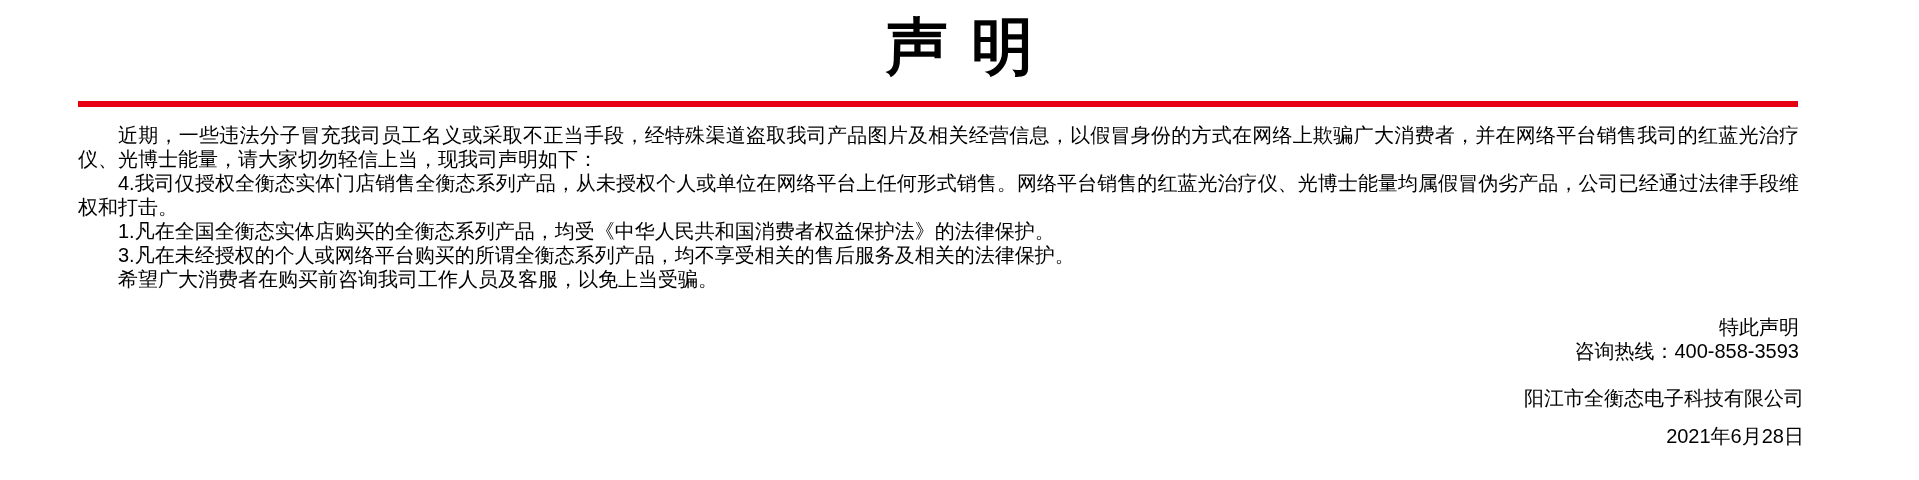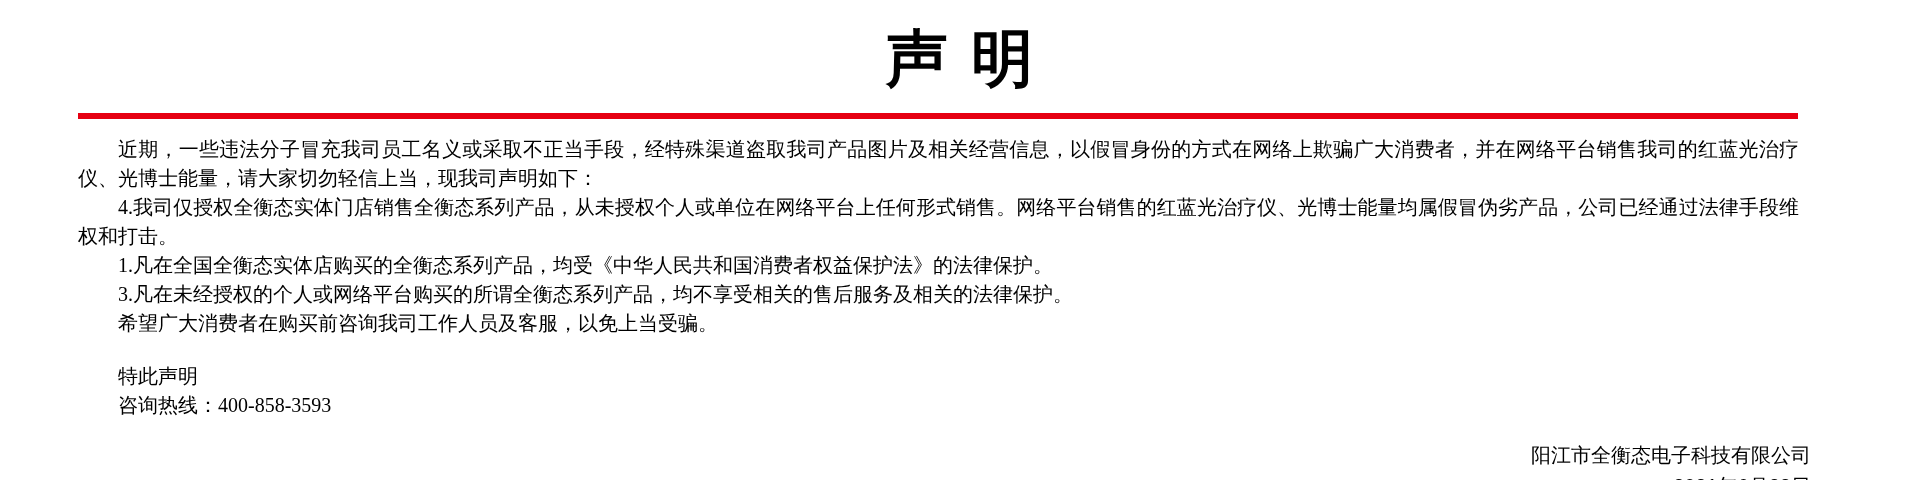--- a/index.html
+++ b/index.html
@@ -13,60 +13,59 @@
     font-family: "Liberation Sans", "DejaVu Sans", sans-serif;
     overflow: hidden;
   }
   .page {
     width: 1919px;
     height: 480px;
     position: relative;
   }
   .title {
     margin: 0;
-    padding-top: 26px;
+    padding-top: 14px;
     text-align: center;
     font-size: 62px;
     line-height: 1.05;
     font-weight: 900;
     letter-spacing: 0.38em;
     text-indent: 0.38em; 
     white-space: nowrap;
   }
   .divider {
     height: 6px;
     margin: 22px 121px 0 78px;
     background: #e60012;
   }
   .content {
     margin: 16px 120px 12px 78px;
     font-size: 20px;
-    line-height: 29px;
+    line-height: 24px;
     text-align: justify;
-    font-family: Liberation Serif, serif;
   }
   .content p {
     margin: 0;
     text-indent: 2em;
   }
   .signoff {
     margin-top: 24px;
   }
   .signoff p {
     margin: 0;
     text-indent: 2em;
-    text-align: left;
+    text-align: right;
   }
   .footer {
     margin: 24px 100px 0 78px;
     font-size: 20px;
     line-height: 23px;
     text-align: right;
   }
-  .footer p { margin: 8px; }
+  .footer p { margin: 15px; }
 </style>
 </head>
 <body>
 
 <div class="page">
 
   <h1 class="title">声明</h1>
 
   <div class="divider" style="background-color: rgb(230, 0, 18);"></div>
 

